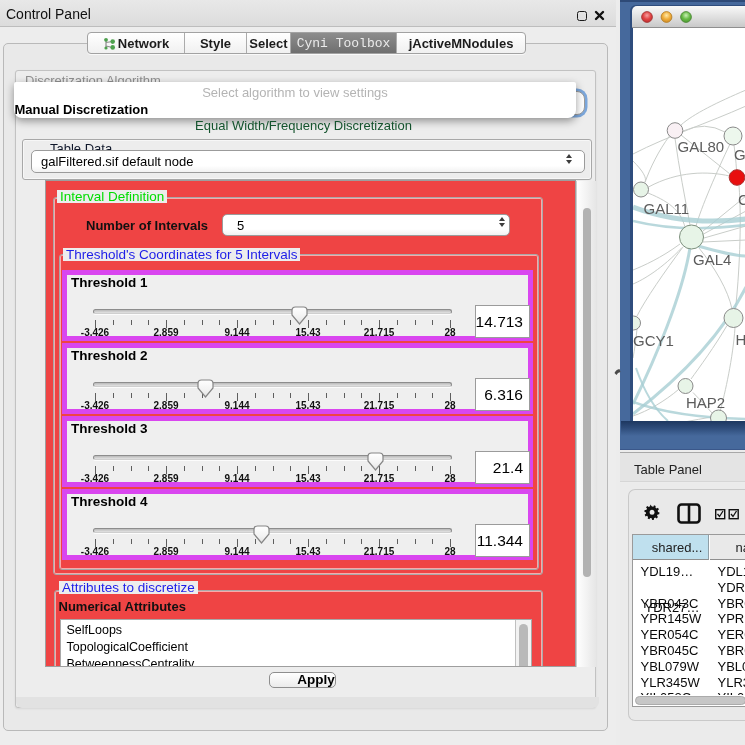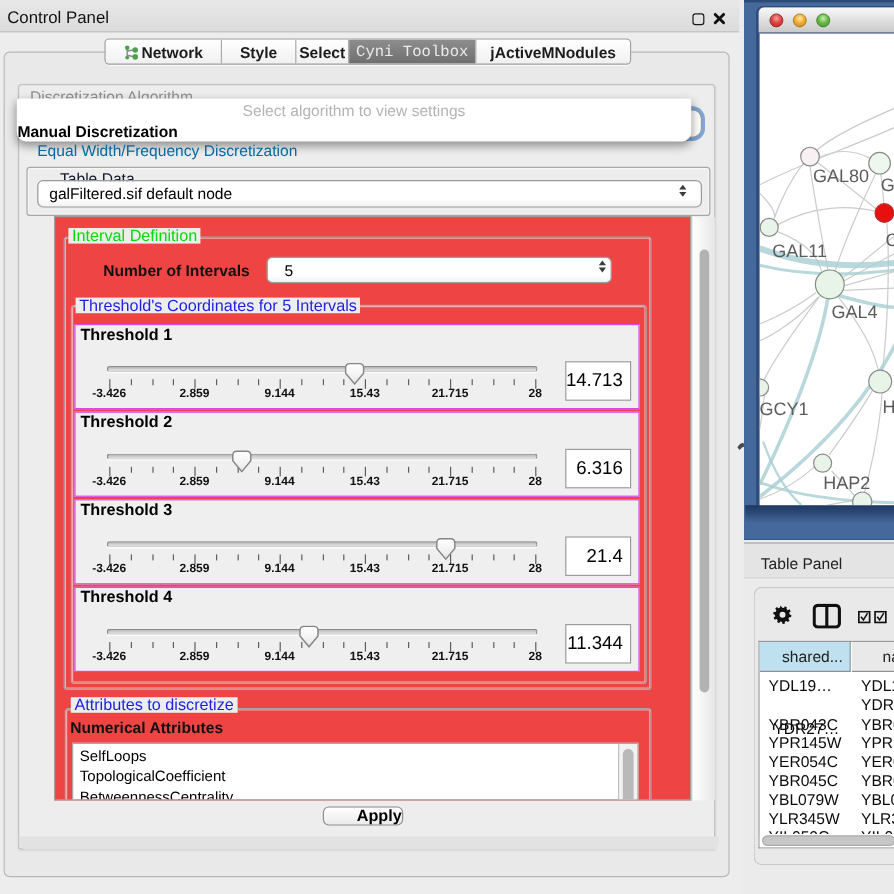--- a/index.html
+++ b/index.html
@@ -10,21 +10,21 @@
 .seg > div { display:flex; align-items:center; justify-content:center; font-weight:bold; color:#1c1c1c; border-right:1px solid #ababab; }
 .seg > div:last-child { border-right:none; }
 .seg > div.sel { background:linear-gradient(#8d8d8d,#6f6f6f); color:#ebebeb;font-family:Liberation Mono, monospace; }
 .grp { position:absolute; border:1px solid #a8a8a8; border-radius:3px; box-shadow:inset 0 0 0 1px rgba(255,255,255,.55); }
 .grplbl { position:absolute; background:#ededed; padding:0 3px; font-size:13px; line-height:13px; }
 .cbox { position:absolute; background:linear-gradient(#ffffff 70%,#f2f2f2); border:1px solid #9b9b9b; border-radius:5px; font-size:13px; color:#000; display:flex; align-items:center; }
 .updn { position:absolute; width:9px; font-size:0; }
 .updn i { display:block; width:0; height:0; border-left:3.5px solid transparent; border-right:3.5px solid transparent; }
 .updn i.u { border-bottom:4.5px solid #3c3c3c; margin-bottom:2px; }
 .updn i.d { border-top:4.5px solid #3c3c3c; }
-.tpanel { position:absolute; left:62px; width:471px; height:70.5px; background:#efefef; border:1px solid #d946ef; }
+.tpanel { position:absolute; left:62px; width:471px; height:70.5px; background:#efefef; border:5px solid #d946ef; }
 .tpanel b { position:absolute; left:4px; top:0px; font-size:13.5px; }
 .track { position:absolute; left:26px; top:33.5px; width:359px; height:5px; border:1px solid #8d8d8d; border-bottom-color:#cfcfcf; border-radius:3px; background:linear-gradient(#b9b9b9,#e3e3e3); box-shadow:0 1px 0 rgba(255,255,255,.8); }
 .thumb { position:absolute; top:30.5px; width:17px; height:19px; }
 .tick { position:absolute; width:1px; height:5px; background:#5e5e5e; top:44.5px; }
 .tick.mj { height:8.5px; }
 .tlab { position:absolute; top:10.5px; font-size:10px; font-weight:bold; color:#111; transform:translateX(-50%); }
 .vbox { position:absolute; left:407.5px; top:30px; width:55.5px; height:33px; background:#fff; border:1px solid #9b9b9b; font-size:15.5px; display:flex; align-items:center; justify-content:flex-end; padding-right:6px; }
 .rowtxt { font-size:13px; color:#0a0a0a; }
 </style>
 </head>
@@ -271,21 +271,21 @@
 
   <div class="abs" style="left:269px;top:671.5px;width:67px;height:16px;border:1px solid #8e8e8e;border-radius:5px;background:linear-gradient(#ffffff,#ebebeb);display:flex;align-items:center;justify-content:center;font-size:13.5px;font-weight:bold;padding-left:27px;">Apply</div>
 
   <div class="abs" style="left:16px;top:697px;width:583px;height:11px;background:#e2e2e2;border-radius:0 0 6px 6px;"></div>
 
 </div>
 
 <div class="abs" style="left:14px;top:82px;width:562px;height:36px;background:#fff;border-radius:2px 2px 8px 8px;box-shadow:0 3px 8px rgba(0,0,0,.4);z-index:30;">
   <div style="height:21px;font-size:13px;color:#b4b4b4;text-align:center;line-height:22px;">Select algorithm to view settings</div>
   <div style="height:15px;font-size:13px;font-weight:bold;color:#000;padding-left:0.5px;line-height:14px;">Manual Discretization</div>
-  <div style="height:15px;font-size:13px;color:#0369a1;padding-left:17px;line-height:15px;">Equal Width/Frequency Discretization</div>
+  <div style="height:15px;font-size:13px;color:#14532d;padding-left:17px;line-height:15px;text-align:center;">Equal Width/Frequency Discretization</div>
 </div>
 
 <div class="abs" style="left:620px;top:0;width:125px;height:450px;background:#46699c;border-top:2px solid #2e4a77;border-bottom:1.5px solid #3a578a;"></div>
 
 <div class="abs" style="left:630px;top:5px;width:115px;height:416px;background:#2f4d7d;border-radius:6px 0 0 0;"></div>
 <div class="abs" style="left:621px;top:421px;width:124px;height:15px;background:linear-gradient(#1d3760,#2d4b79 45%,#46699c);"></div>
 <div class="abs" style="left:632px;top:6px;width:113px;height:21.5px;background:linear-gradient(#f9f9f9,#c9c9c9);border-radius:5px 0 0 0;border-bottom:1px solid #8f8f8f;"></div>
 <svg class="abs" style="left:632px;top:6px;" width="70" height="22" viewBox="0 0 70 22">
   <defs>
     <radialGradient id="rg" cx="50%" cy="35%" r="65%">

